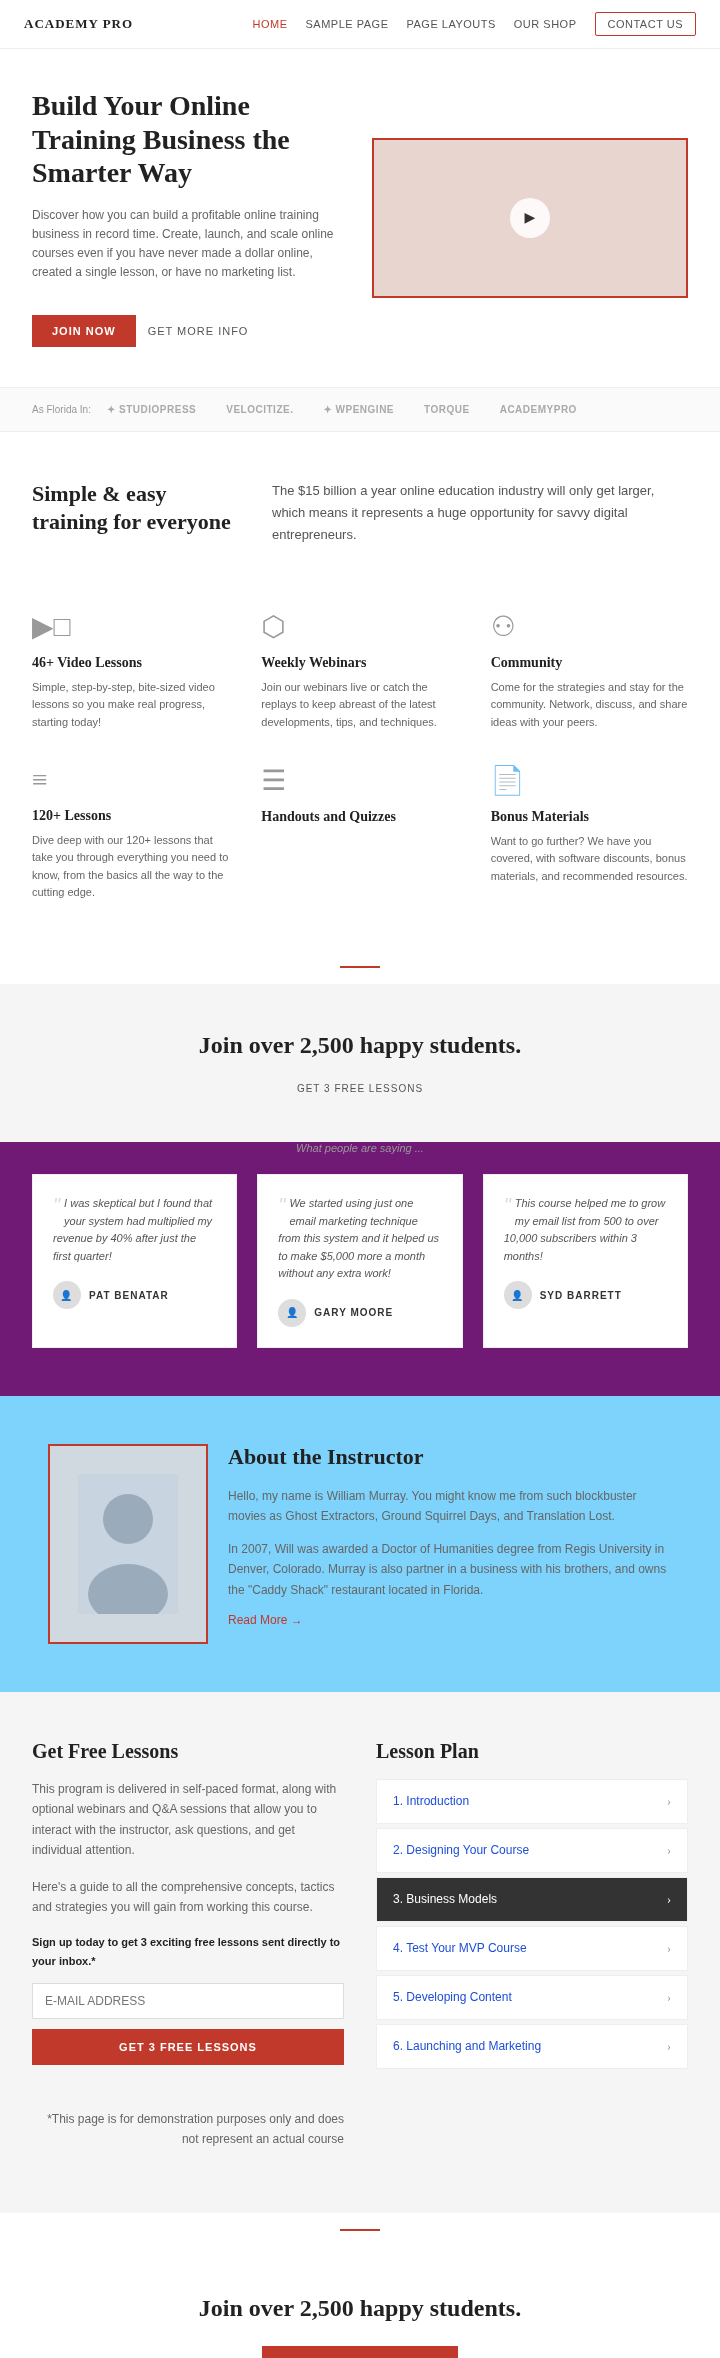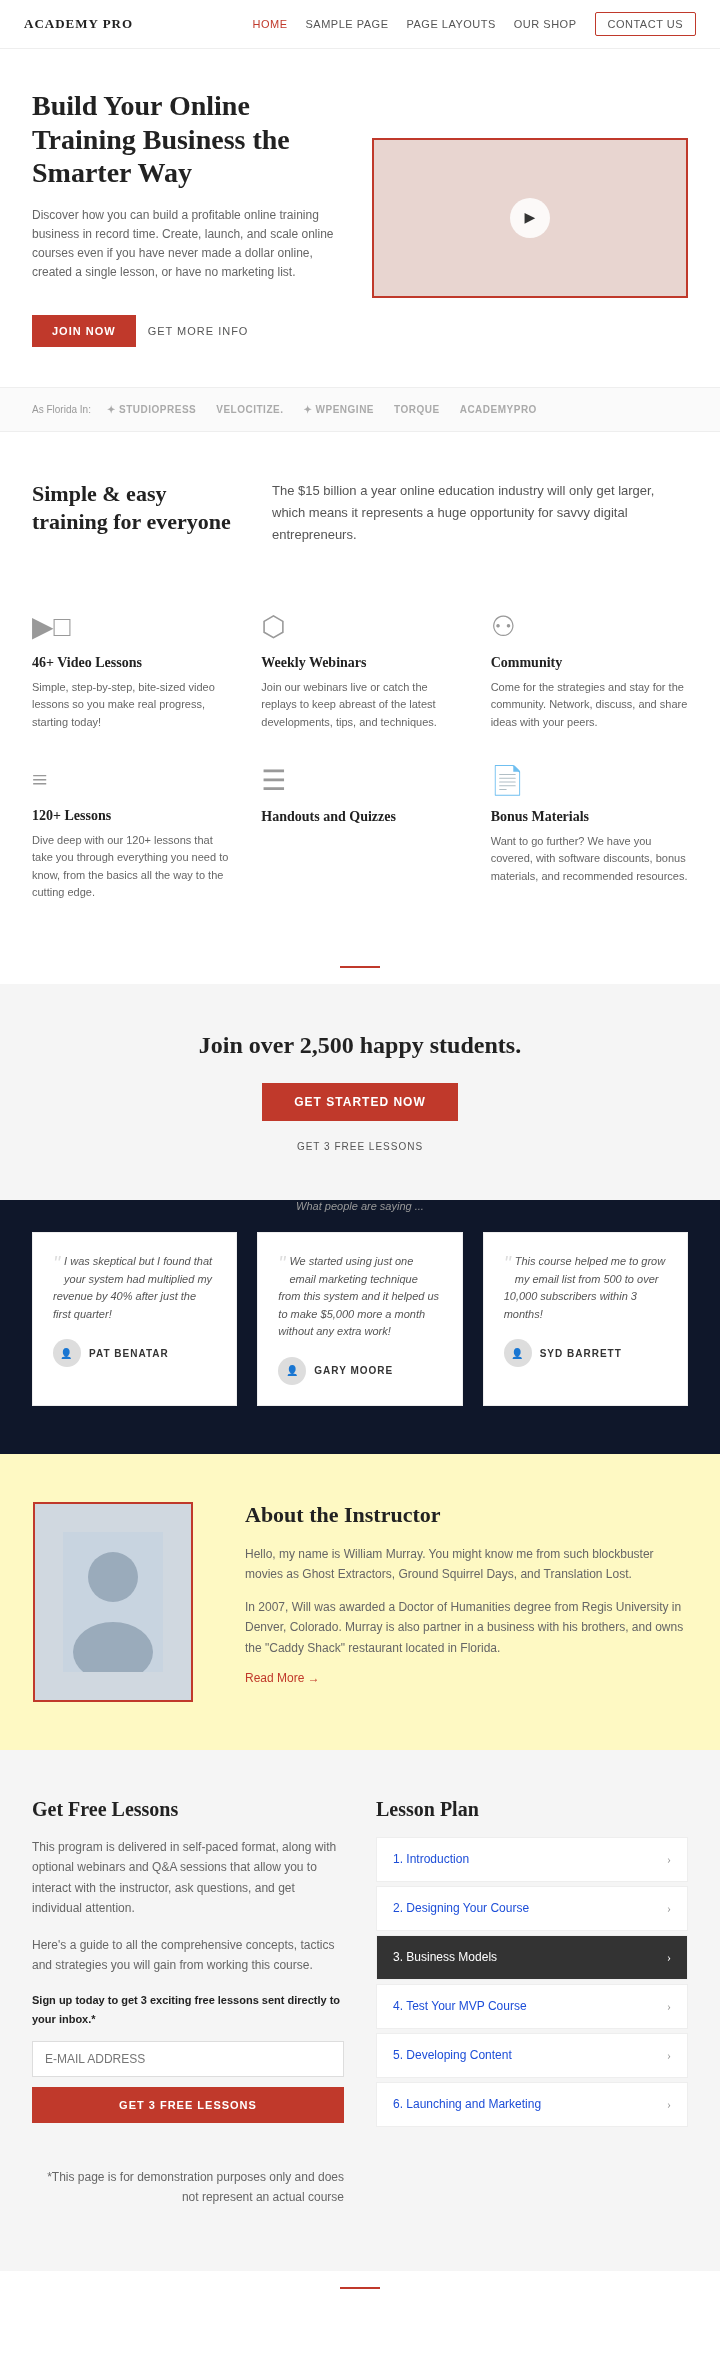--- a/index.html
+++ b/index.html
@@ -21,21 +21,21 @@
     .hero-buttons { display: flex; gap: 12px; align-items: center; }
     .btn-primary { background: #c0392b; color: #fff; padding: 10px 20px; font-size: 11px; font-family: sans-serif; text-transform: uppercase; letter-spacing: 1px; border: none; cursor: pointer; font-weight: bold; }
     .btn-secondary { color: #555; font-size: 11px; font-family: sans-serif; text-transform: uppercase; letter-spacing: 1px; text-decoration: none; border: none; background: none; cursor: pointer; }
     .hero-image { flex: 1; position: relative; }
     .hero-image-box { background: #e8d5d0; width: 100%; height: 160px; border: 2px solid #c0392b; display: flex; align-items: center; justify-content: center; }
     .play-btn { width: 40px; height: 40px; background: rgba(255,255,255,0.85); border-radius: 50%; display: flex; align-items: center; justify-content: center; font-size: 14px; }
 
     
     .featured { display: flex; align-items: center; padding: 16px 32px; gap: 16px; background: #fafafa; border-top: 1px solid #eee; border-bottom: 1px solid #eee; }
     .featured-label { font-size: 10px; color: #999; font-family: sans-serif; white-space: nowrap; }
-    .featured-logos { display: flex; gap: 20px; align-items: flex-start; flex-wrap: wrap; }
+    .featured-logos { display: flex; gap: 30px; align-items: flex-start; flex-wrap: wrap; }
     .featured-logos span { font-size: 10px; color: #aaa; font-family: sans-serif; font-weight: bold; letter-spacing: 0.5px; text-transform: uppercase; }
 
     
     .intro-section { display: flex; padding: 48px 32px; gap: 32px; }
     .intro-left { flex: 1; }
     .intro-left h2 { font-size: 22px; font-weight: bold; line-height: 1.3; color: #222; }
     .intro-right { flex: 2; }
     .intro-right p { font-size: 13px; color: #555; line-height: 1.7; font-family: sans-serif; }
 
     
@@ -57,21 +57,21 @@
     .testimonials-label { text-align: center; font-size: 11px; color: #999; font-family: sans-serif; font-style: italic; margin-bottom: 20px; }
     .testimonials-grid { display: grid; grid-template-columns: 1fr 1fr 1fr; gap: 20px; }
     .testimonial-card { background: #fff; padding: 20px; border: 1px solid #eee; }
     .testimonial-quote { font-size: 11px; color: #555; line-height: 1.6; font-family: sans-serif; font-style: italic; margin-bottom: 16px; }
     .testimonial-quote::before { content: '"'; font-size: 20px; color: #ddd; float: left; margin-right: 4px; line-height: 1; }
     .testimonial-author { display: flex; align-items: center; gap: 8px; }
     .author-avatar { width: 28px; height: 28px; border-radius: 50%; background: #ddd; display: flex; align-items: center; justify-content: center; font-size: 10px; color: #999; }
     .author-name { font-size: 10px; font-family: sans-serif; text-transform: uppercase; letter-spacing: 1px; color: #333; font-weight: bold; }
 
     
-    .instructor-section { display: flex; padding: 48px 33px; gap: 32px; background: #fef9c3; }
+    .instructor-section { display: flex; padding: 48px 48px; background: #7dd3fc; }
     .instructor-image-box { flex: 0 0 180px; position: relative; }
     .instructor-img { width: 160px; height: 200px; background: #d0d8e0; border: 2px solid #c0392b; display: flex; align-items: center; justify-content: center; color: #aaa; font-size: 12px; }
     .instructor-content { flex: 1; }
     .instructor-content h2 { font-size: 22px; font-weight: bold; color: #222; margin-bottom: 16px; }
     .instructor-content p { font-size: 12px; color: #666; line-height: 1.7; font-family: sans-serif; margin-bottom: 12px; }
     .read-more { color: #c0392b; font-size: 12px; font-family: sans-serif; text-decoration: none; }
 
     
     .lesson-section { background: #f5f5f5; padding: 48px 32px; display: flex; gap: 32px; }
     .free-lessons { flex: 1; }
@@ -177,26 +177,25 @@
   </div>
 </div>
 
 <div class="divider-center">
   <div class="divider-line"></div>
 </div>
 
 <section class="cta-section">
   <h2>Join over 2,500 happy students.</h2>
   <div>
-    <button class="btn-cta">GET STARTED NOW</button>
     <a class="btn-link">GET 3 FREE LESSONS</a>
   </div>
 </section>
 
-<section style="background:#0f172a; padding: 0 32px 48px;">
+<section style="background:#701a75; padding: 0 32px 48px;">
   <p class="testimonials-label">What people are saying ...</p>
   <div class="testimonials-grid">
     <div class="testimonial-card">
       <p class="testimonial-quote">I was skeptical but I found that your system had multiplied my revenue by 40% after just the first quarter!</p>
       <div class="testimonial-author">
         <div class="author-avatar">👤</div>
         <span class="author-name">PAT BENATAR</span>
       </div>
     </div>
     <div class="testimonial-card">

